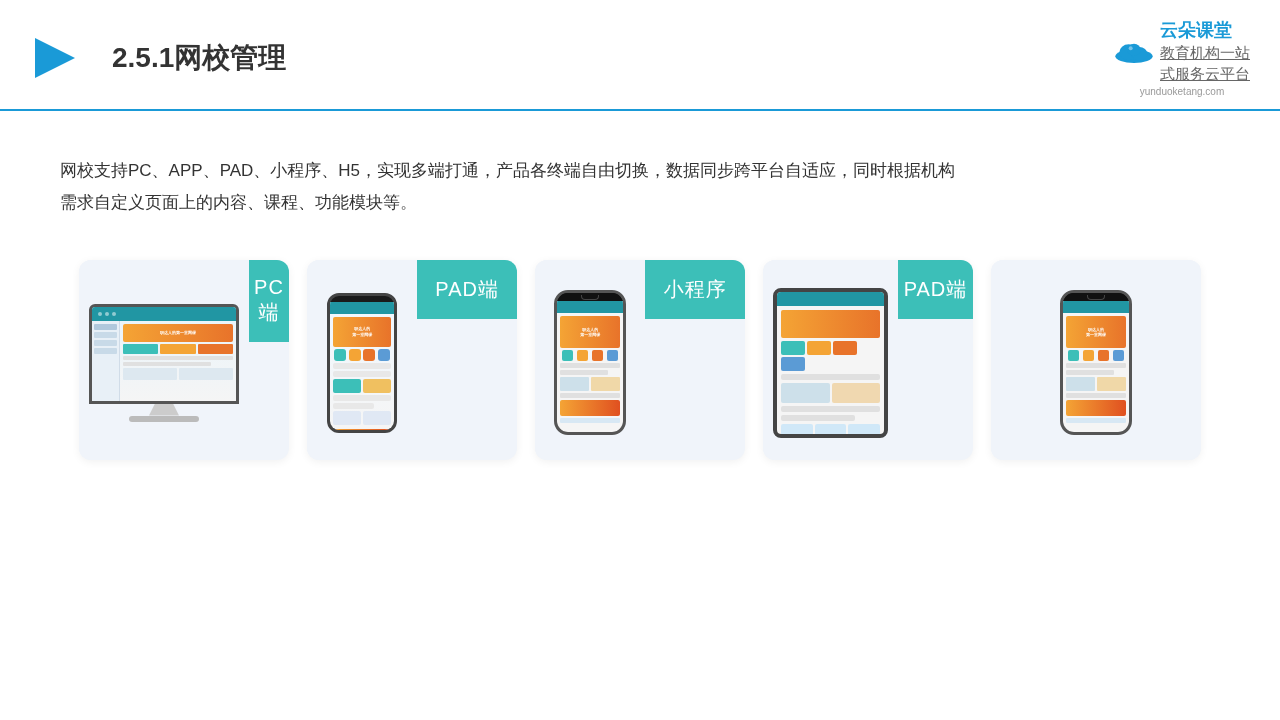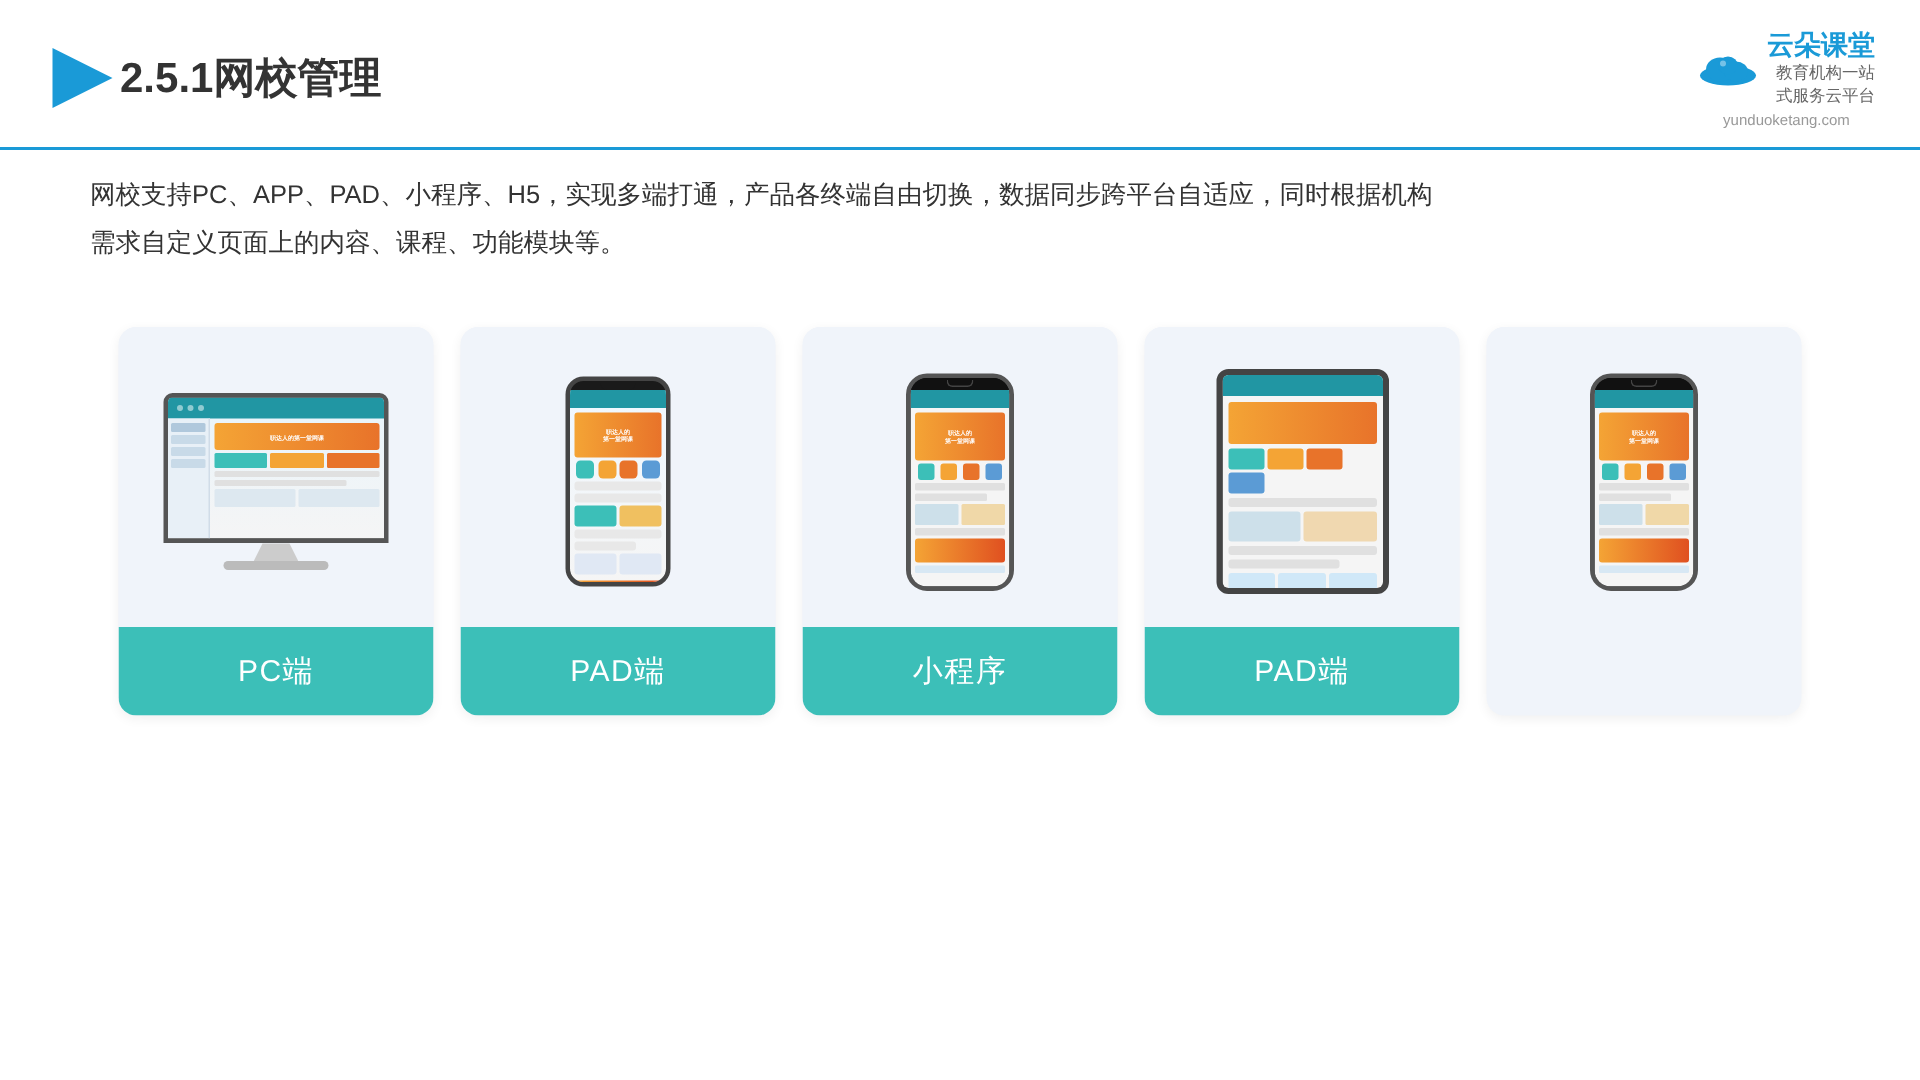--- a/index.html
+++ b/index.html
@@ -15,21 +15,21 @@
     .header {
       display: flex;
       align-items: center;
       justify-content: space-between;
       padding: 18px 30px 12px 30px;
       border-bottom: 2px solid #1a9ad7;
     }
     .header-left {
       display: flex;
       align-items: center;
-      gap: 0;
+      gap: 32px;
     }
     .play-icon {
       width: 50px;
       height: 50px;
     }
     .header-title {
       font-size: 28px;
       font-weight: bold;
       color: #333;
     }
@@ -42,55 +42,55 @@
       display: flex;
       align-items: center;
       gap: 6px;
     }
     .logo-text {
       font-size: 18px;
       color: #1a9ad7;
       font-weight: bold;
     }
     .logo-sub {
-      font-size: 11px;
+      font-size: 15px;
       color: #666;
       text-align: right;
       line-height: 1.4;
+      text-decoration: underline;
     }
     .logo-url {
       font-size: 10px;
       color: #999;
       margin-top: 2px;
     }
 
     
     .main {
-      padding: 14px 60px;
+      padding: 44px 60px;
     }
     .description {
       font-size: 17px;
       color: #333;
       line-height: 1.9;
       margin-bottom: 40px;
     }
 
     
     .cards-row {
       display: flex;
       gap: 18px;
       justify-content: center;
     }
     .card {
       background: #f0f4fa;
       border-radius: 12px;
       width: 210px;
       display: flex;
-      flex-direction: column;
-      align-items: flex-end;
+      align-items: flex-start;
       overflow: hidden;
       box-shadow: 0 2px 8px rgba(0,0,0,0.06);
     }
     .card-image-area {
       width: 100%;
       height: 200px;
       display: flex;
       align-items: center;
       justify-content: center;
       padding: 16px 10px 10px;

